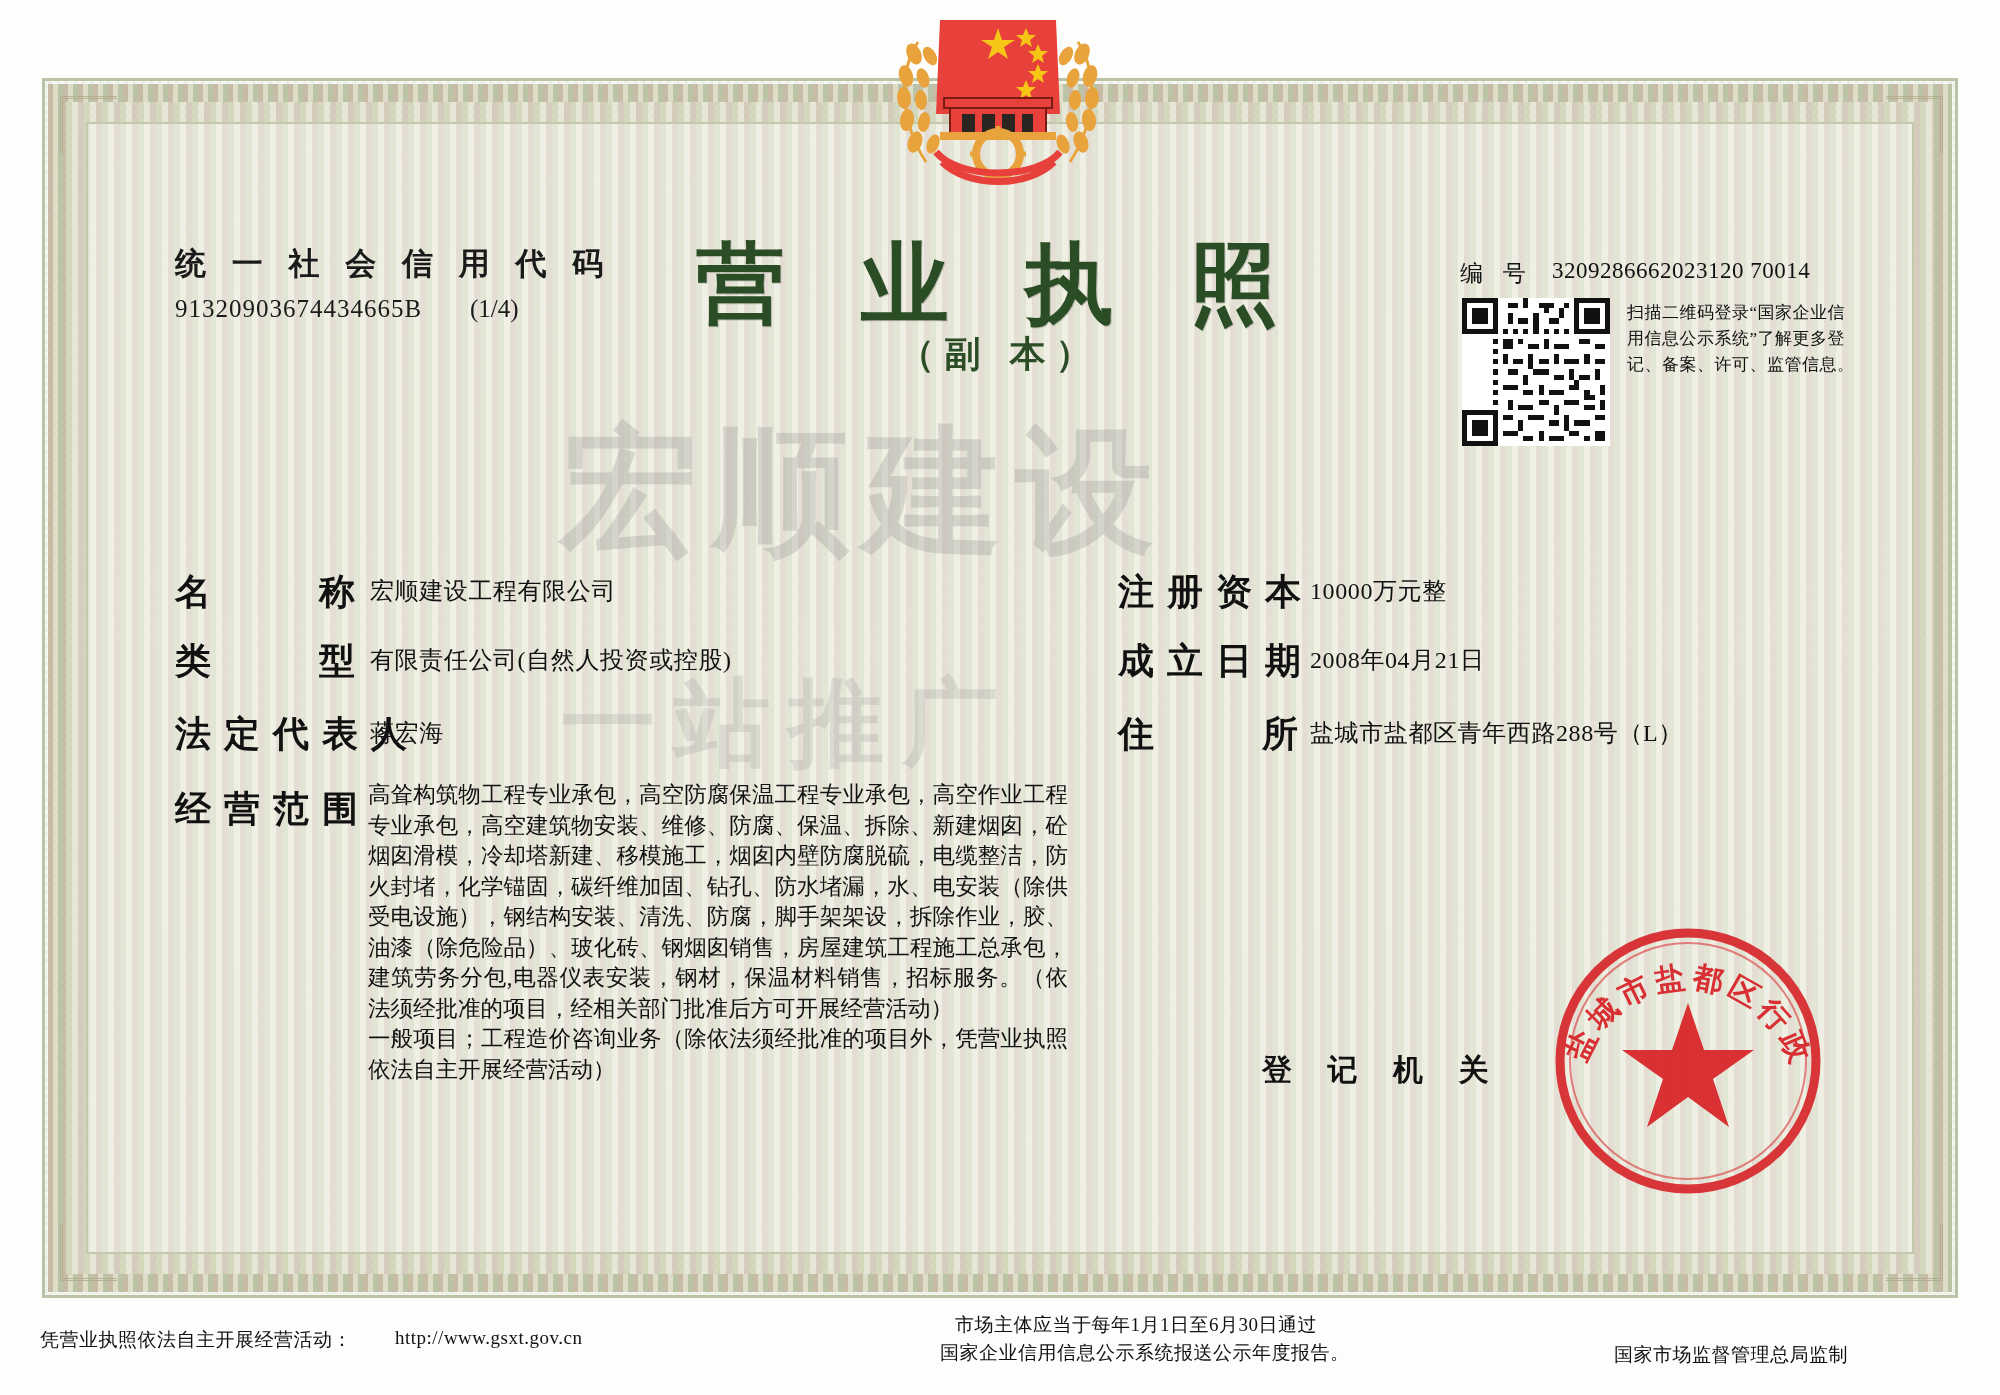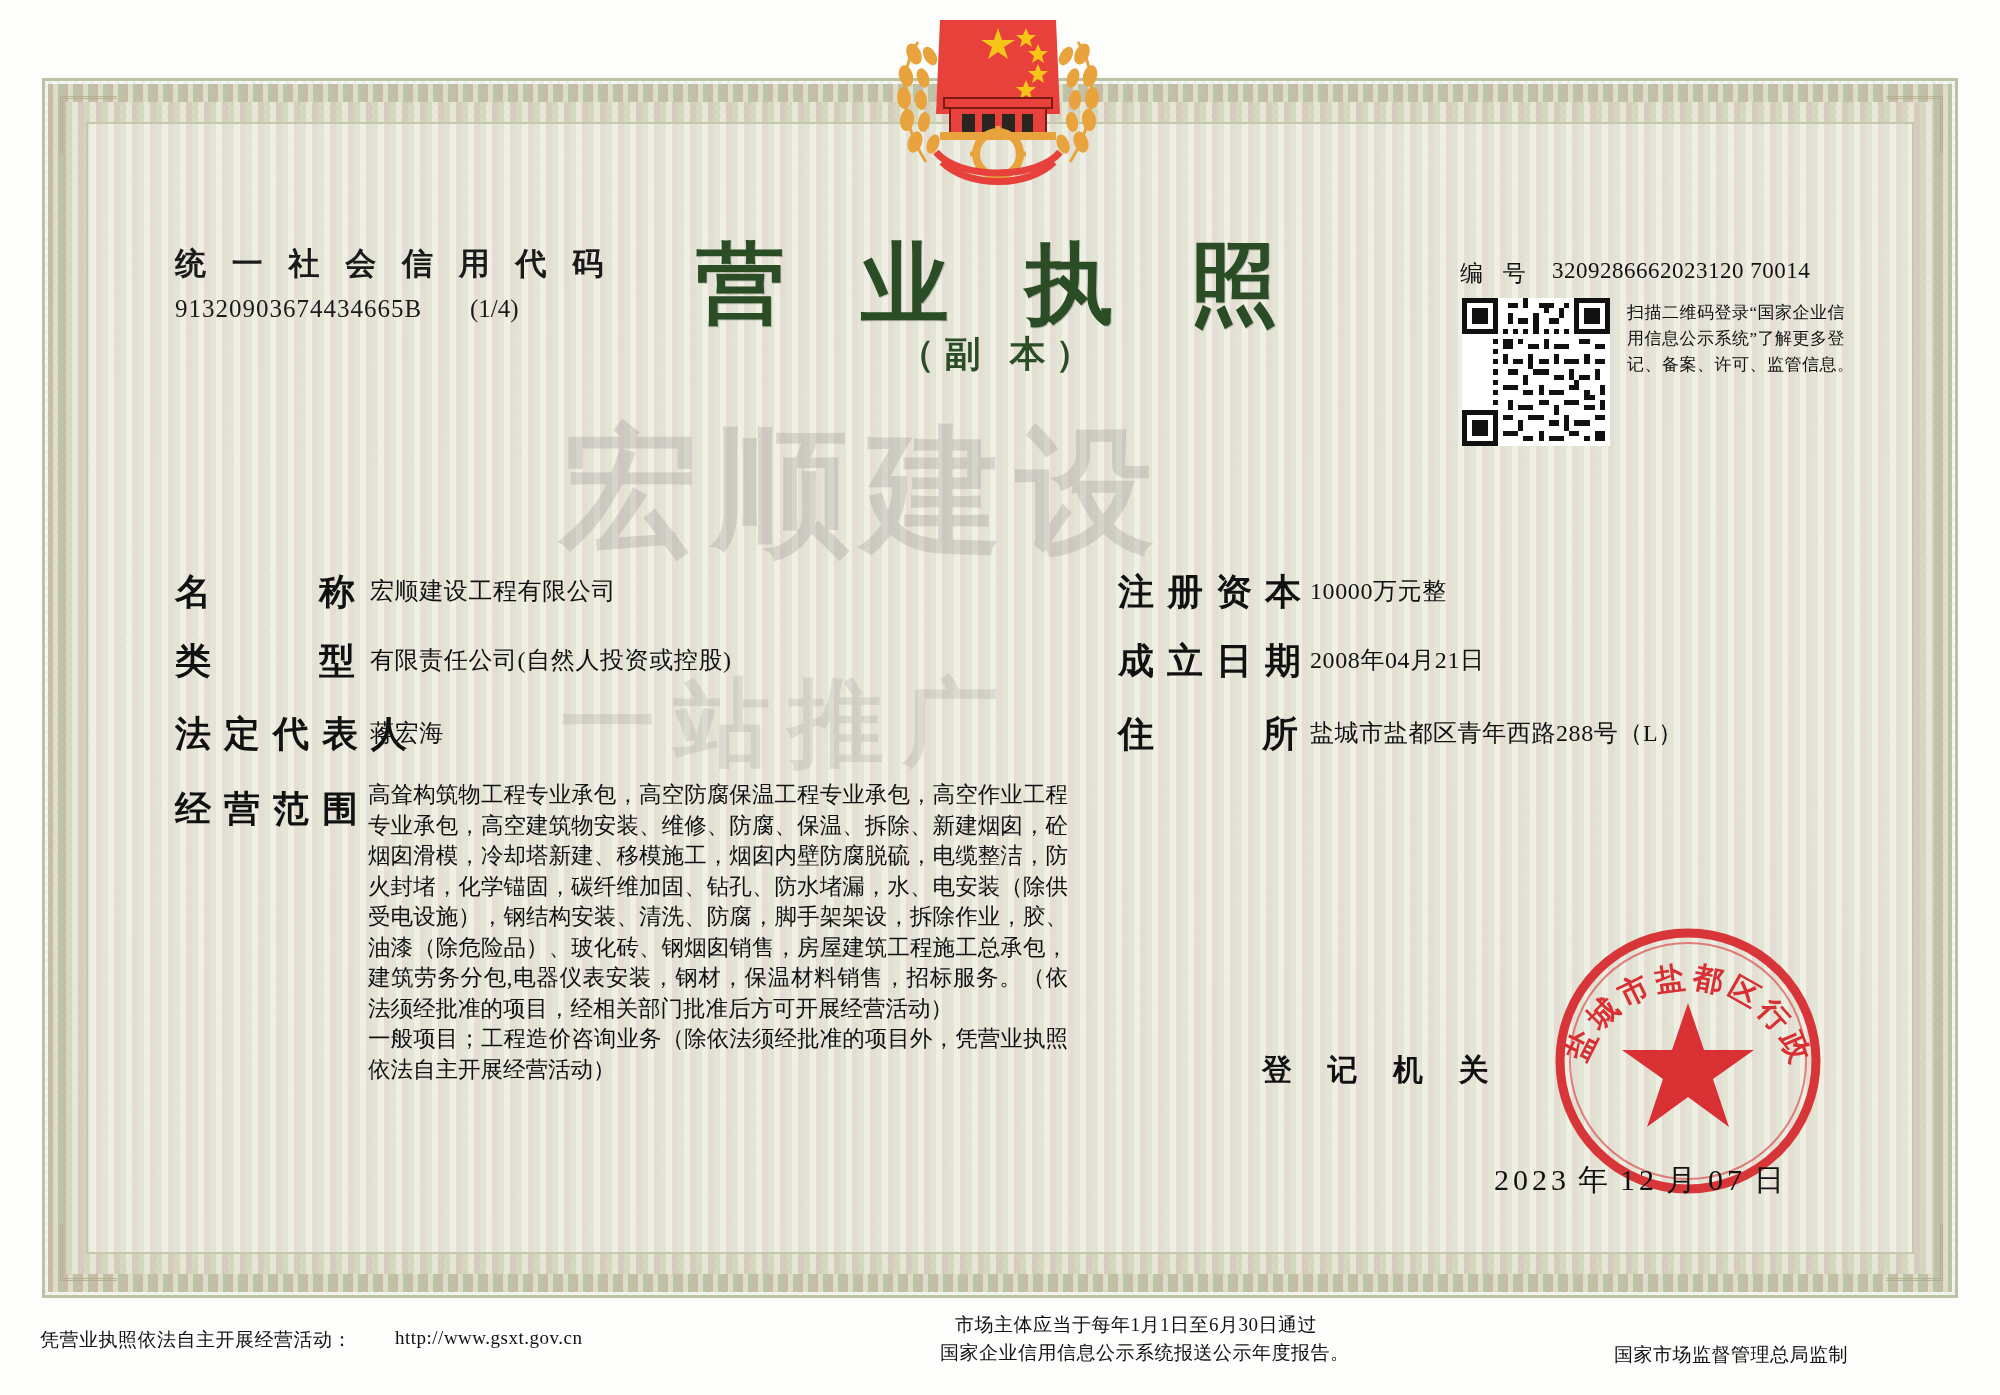--- a/index.html
+++ b/index.html
@@ -505,23 +505,20 @@
       <polygon fill="#d7262a" opacity="0.95" points="136,78 152,125 202,125 161,154 177,202 136,172 95,202 111,154 70,125 120,125"></polygon>
       <defs>
         <path id="sealArcTop" d="M 30 150 A 108 108 0 0 1 242 150"></path>
       </defs>
       <text font-family="'Liberation Serif','DejaVu Serif',serif" font-size="30" font-weight="700" fill="#d7262a" opacity="0.95" letter-spacing="5">
         <textPath href="#sealArcTop" startOffset="4%">盐城市盐都区行政审批局</textPath>
       </text>
     </svg>
   </div>
 
-  <div id="issue-date">
-    <span>2023</span><span>年</span><span>12</span><span>月</span><span>07</span><span>日</span>
-  </div>
 
   <div class="footer-text" id="footer-left">凭营业执照依法自主开展经营活动：</div>
   <div class="footer-text" id="footer-url">http://www.gsxt.gov.cn</div>
   <div class="footer-text" id="footer-mid1">市场主体应当于每年1月1日至6月30日通过</div>
   <div class="footer-text" id="footer-mid2">国家企业信用信息公示系统报送公示年度报告。</div>
   <div class="footer-text" id="footer-right">国家市场监督管理总局监制</div>
 
 </div>
 
 </body></html>

